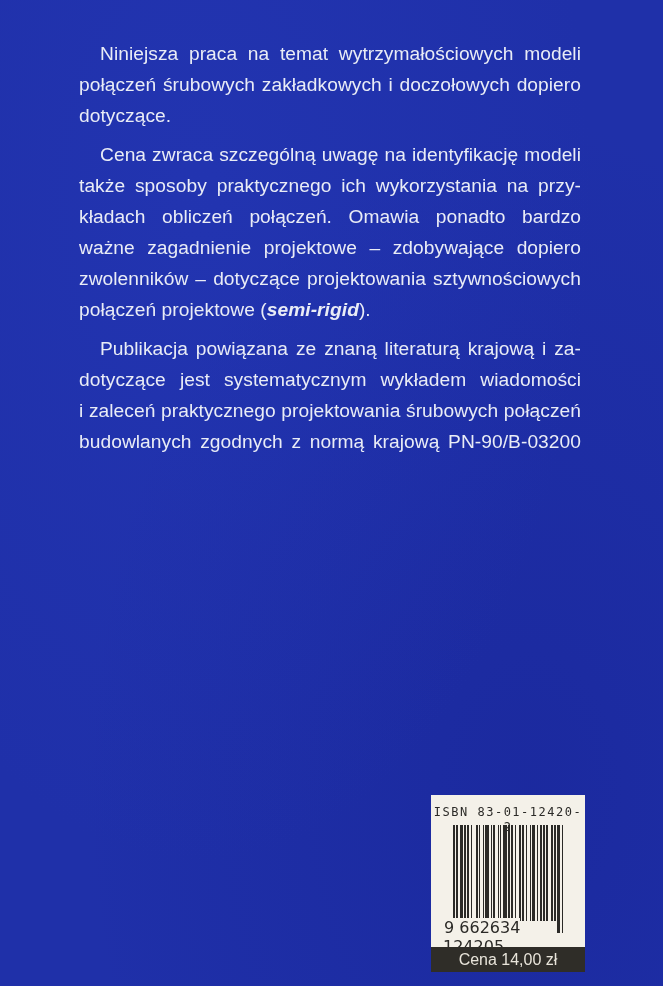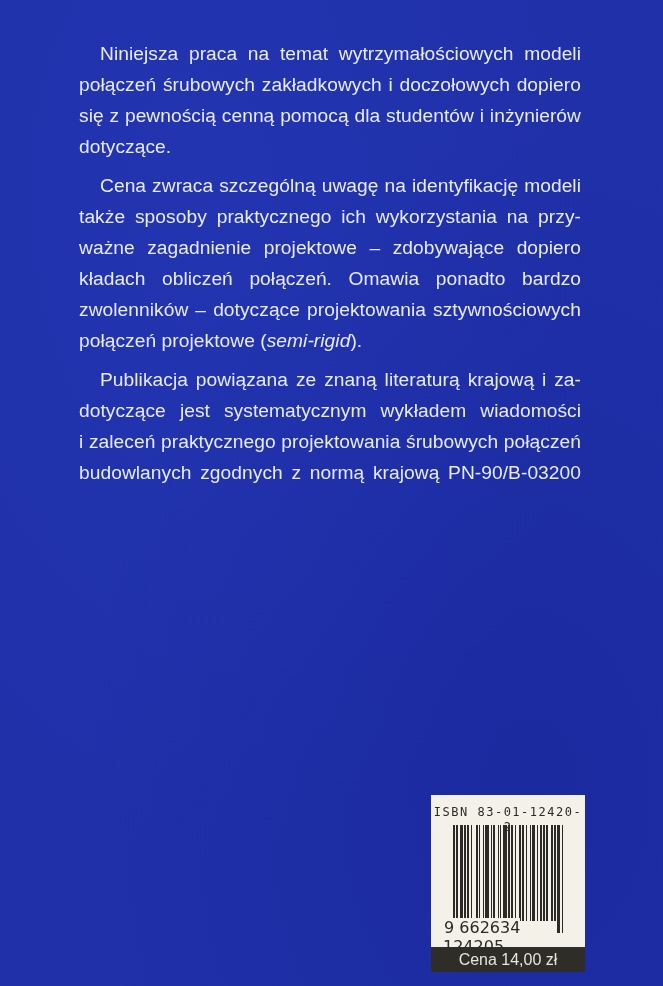--- a/index.html
+++ b/index.html
@@ -29,21 +29,21 @@
       text-align: justify;
       text-align-last: left;
       text-indent: 21px;
       hyphens: manual;
     }
     .para .line { display: block; text-align: justify; text-align-last: justify; }
     .para .line.last { text-align-last: left; }
     .para .line:first-child { text-indent: 21px; }
     .para .line { text-indent: 0; }
     .para { text-indent: 0; }
-    em { font-style: italic; }
+    em { font-style: italic; font-weight: bold; }
 
     .isbn-label {
       position: absolute;
       left: 431px; top: 795px; width: 154px; height: 177px;
       background: #f4f1e9;
       box-sizing: border-box;
     }
     .isbn-text {
       position: absolute; left: 0; right: 0; top: 10px;
       text-align: center;
@@ -77,28 +77,27 @@
   </style>
 </head>
 <body>
 
 <div class="cover-bg"></div>
 
 <div class="text-block">
   <p class="para">
     <span class="line" style="text-indent:21px">Niniejsza praca na temat wytrzymałościowych modeli</span>
     <span class="line">połączeń śrubowych zakładkowych i doczołowych dopiero</span>
-    <span class="line">się z pewnością cenną pomocą dla studentów i inżynierów</span>
     <span class="line last">dotyczące.</span>
   </p>
   <p class="para">
     <span class="line" style="text-indent:21px">Cena zwraca szczególną uwagę na identyfikację modeli</span>
     <span class="line">także sposoby praktycznego ich wykorzystania na przy-</span>
+    <span class="line">kładach obliczeń połączeń. Omawia ponadto bardzo</span>
     <span class="line">ważne zagadnienie projektowe – zdobywające dopiero</span>
-    <span class="line">kładach obliczeń połączeń. Omawia ponadto bardzo</span>
     <span class="line">zwolenników – dotyczące projektowania sztywnościowych</span>
     <span class="line last"><span>połączeń projektowe (</span><em>semi-rigid</em><span>).</span></span>
   </p>
   <p class="para">
     <span class="line" style="text-indent:21px">Publikacja powiązana ze znaną literaturą krajową i za-</span>
     <span class="line">dotyczące jest systematycznym wykładem wiadomości</span>
     <span class="line">i zaleceń praktycznego projektowania śrubowych połączeń</span>
     <span class="line">budowlanych zgodnych z normą krajową PN-90/B-03200</span>
   </p>
 </div>

